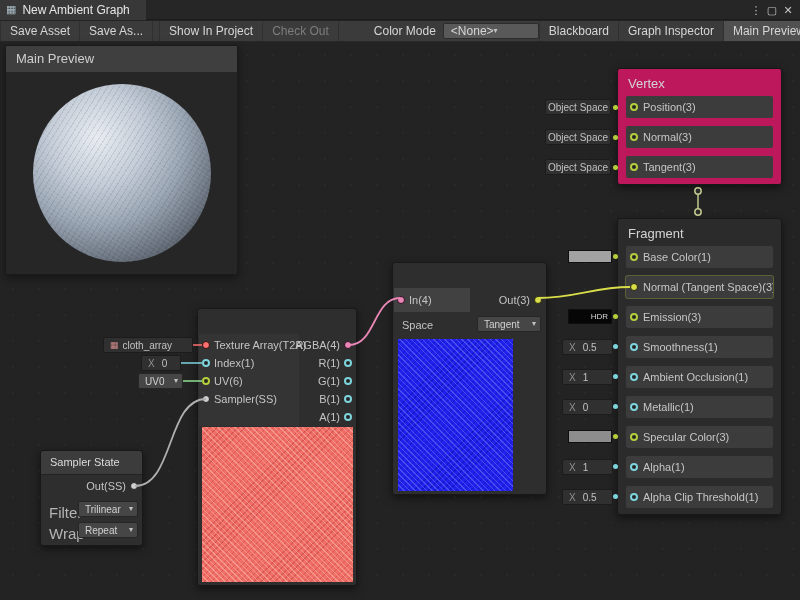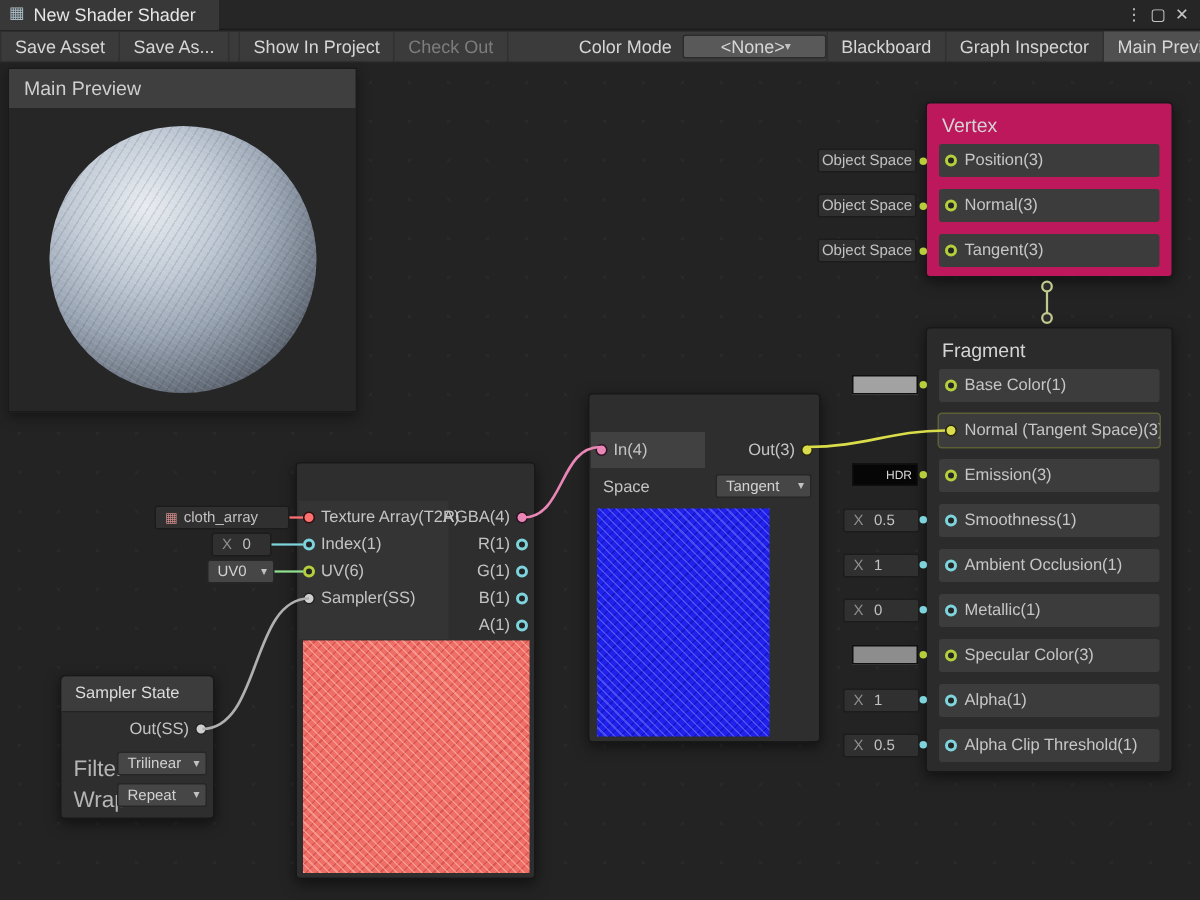--- a/index.html
+++ b/index.html
@@ -12,22 +12,22 @@
   .app-icon{font-size:11px;color:#a9bcc6;line-height:1}
   .win-controls{margin-left:auto;display:flex;align-items:center;padding-right:4px;color:#c6c6c6}
   .win-btn{width:16px;text-align:center;font-size:11px;line-height:20px;cursor:default}
 
   
   .toolbar{position:absolute;left:0;top:21px;width:800px;height:21px;background:#3b3b3b;border-bottom:1px solid #272727;display:flex;align-items:stretch;font-size:12px;color:#d6d6d6}
   .tb-btn{display:flex;align-items:center;padding:0 9px;border-right:1px solid #303030;white-space:nowrap}
   .tb-btn.first{border-left:1px solid #303030}
   .tb-btn.disabled{color:#7d7d7d}
   .tb-btn.active{background:#505050}
-  .tb-label{display:flex;align-items:center;padding:0 7px;margin-left:40px;white-space:nowrap}
-  .tb-dd{display:flex;align-items:center;justify-content:center;background:#595959;border:1px solid #2c2c2c;margin:2px 0;padding:0 5px 0 7px;border-radius:2px;min-width:96px;white-space:nowrap}
+  .tb-label{display:flex;align-items:center;padding:0 7px;margin-left:28px;white-space:nowrap}
+  .tb-dd{display:flex;align-items:center;justify-content:flex-start;background:#595959;border:1px solid #2c2c2c;margin:2px 0;padding:0 5px 0 7px;border-radius:2px;min-width:96px;white-space:nowrap}
   .tb-right{margin-left:auto;display:flex}
   .caret{font-size:8px;color:#c2c2c2;line-height:1}
 
   
   .canvas-bg{position:absolute;left:0;top:42px;width:800px;height:558px;background:#232323;background-image:radial-gradient(#292929 1px,transparent 1.2px);background-size:26px 26px}
 
   
   .panel{position:absolute;left:5px;top:45px;width:233px;height:230px;background:#2b2b2b;border:1px solid #1a1a1a;box-shadow:0 3px 8px rgba(0,0,0,.4)}
   .panel-header{height:26px;line-height:26px;padding-left:10px;background:#3f3f3f;color:#cfcfcf;font-size:13px}
   .panel-body{position:relative;width:100%;height:202px;background:#262626;overflow:hidden}
@@ -93,21 +93,21 @@
   .edges{position:absolute;left:0;top:0;width:800px;height:600px;pointer-events:none;z-index:5}
 </style>
 </head>
 <body>
 
 <div id="app">
 
   <div class="titlebar">
     <div class="tab">
       <span class="app-icon">▦</span>
-      <span>New Shader Shader</span>
+      <span>New Ambient Graph</span>
     </div>
     <div class="win-controls">
       <span class="win-btn">⋮</span>
       <span class="win-btn">▢</span>
       <span class="win-btn">✕</span>
     </div>
   </div>
 
   <div class="toolbar">
     <div class="tb-btn first">Save Asset</div>

